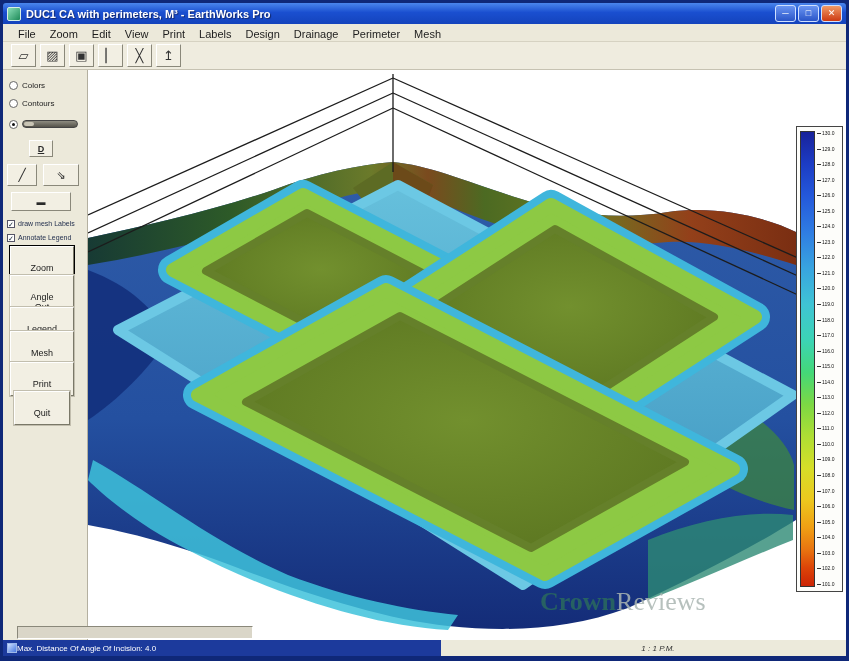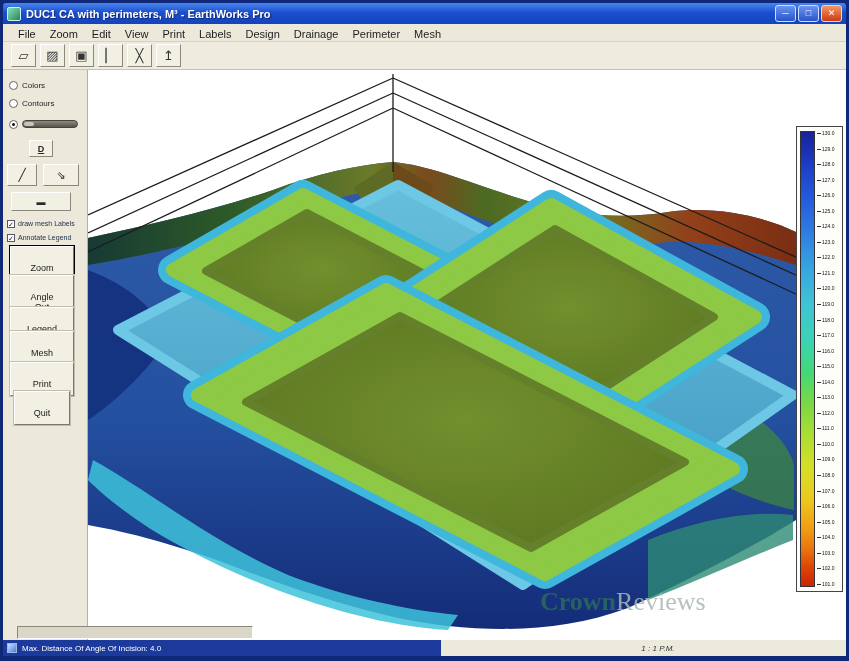--- a/index.html
+++ b/index.html
@@ -74,21 +74,21 @@
   .legend-ticks{flex:1;display:flex;flex-direction:column;justify-content:space-between;
     padding-left:2px;}
   .legend-tick{font-size:5px;line-height:5px;color:#111;display:flex;align-items:center;gap:1px;}
   .legend-tick::before{content:"";width:4px;height:1px;background:#333;flex:0 0 auto;}
   
   .coords{position:absolute;left:14px;bottom:1px;width:236px;height:13px;background:#dad6c8;
     border:1px solid;border-color:#8a887a #ffffff #ffffff #8a887a;z-index:6;}
   
   .statusbar{position:absolute;left:3px;right:3px;bottom:5px;height:16px;display:flex;}
   .status-left{width:52%;background:#1c3a9c;color:#fff;font-size:8px;display:flex;
-    align-items:center;gap:5px;padding-left:4px;white-space:nowrap;}
+    align-items:center;padding-left:4px;white-space:nowrap;}
   .status-icon{width:10px;height:10px;background:linear-gradient(135deg,#cfe2ff,#4a7ae0);
     border:1px solid #9db8e8;flex:0 0 auto;}
   .status-right{flex:1;background:#eceadb;color:#333;font-size:8px;display:flex;
     align-items:center;padding-left:200px;font-style:italic;}
 </style>
 </head>
 <body>
 
 <div class="window">
 

